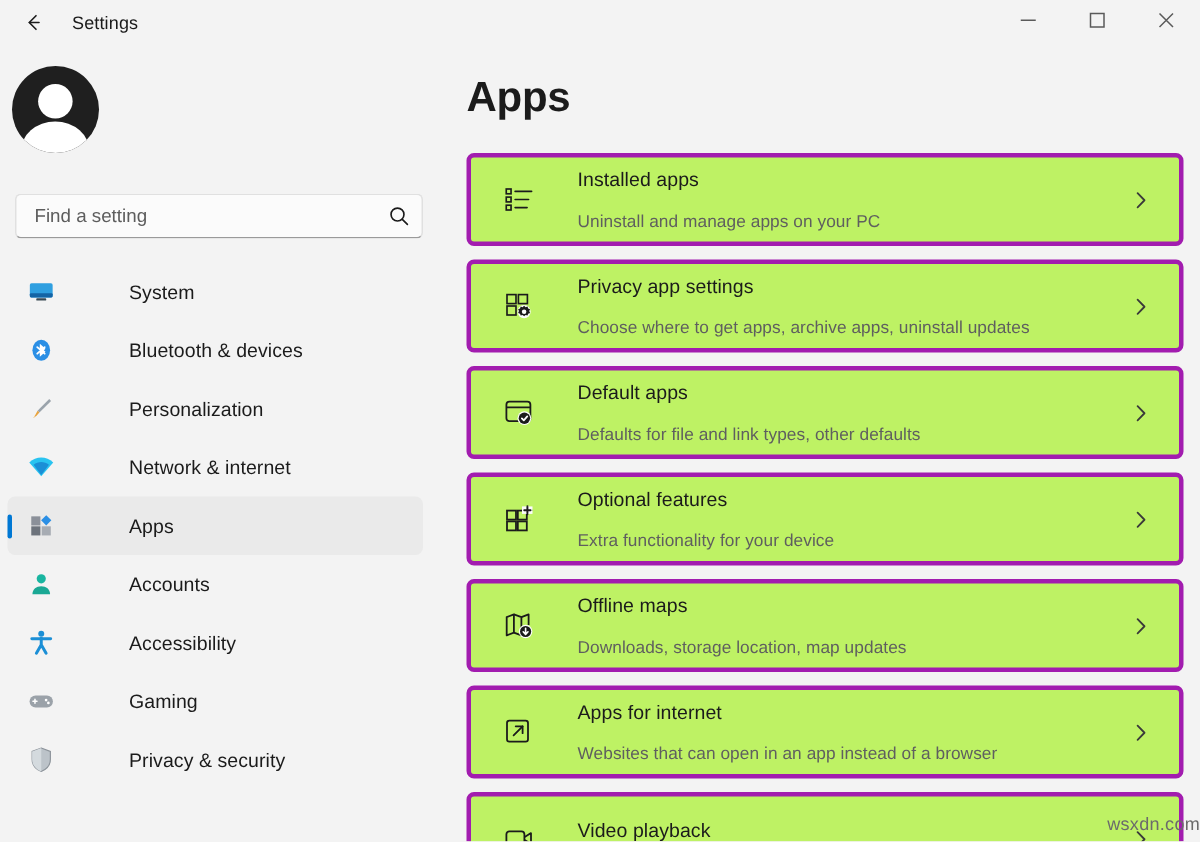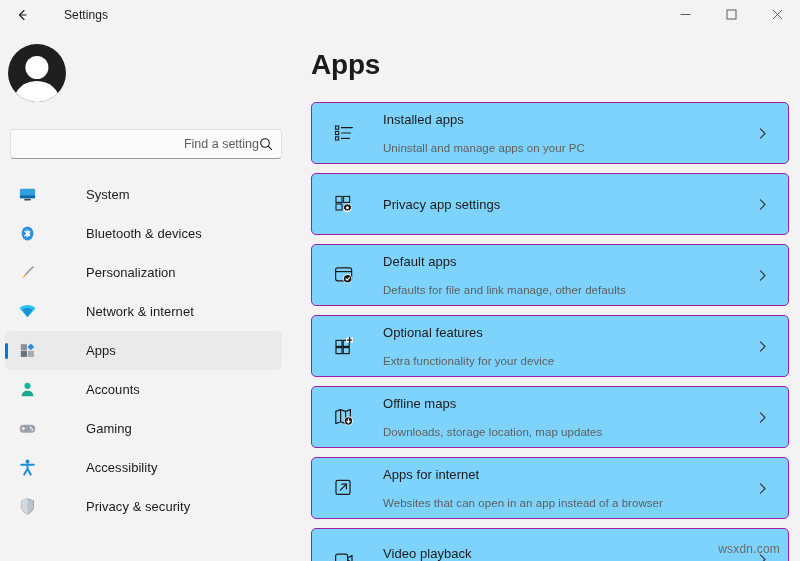--- a/index.html
+++ b/index.html
@@ -44,21 +44,21 @@
     justify-content: center;
     margin-left: 6px;
     border-radius: 4px;
     cursor: pointer;
   }
   .back-btn svg { display: block; }
 
   .titlebar-title {
     font-size: 12px;
     color: #1b1b1b;
-    margin-left: 26px;
+    margin-left: 10px;
     letter-spacing: 0.1px;
   }
 
   .win-controls {
     position: absolute;
     right: 0;
     top: 0;
     height: 30px;
     display: flex;
   }
@@ -128,21 +128,20 @@
     padding: 0 8px 0 12px;
   }
   .search-box input {
     flex: 1;
     border: none;
     outline: none;
     background: transparent;
     font-family: "Liberation Sans", sans-serif;
     font-size: 12.5px;
     color: #1b1b1b;
-    text-align: right;
   }
   .search-box input::placeholder { color: #5d5d5d; }
   .search-icon { display: flex; align-items: center; color: #1b1b1b; }
 
   .nav {
     position: absolute;
     left: 0;
     top: 145px;
     width: 300px;
   }
@@ -209,22 +208,22 @@
   .cards {
     position: absolute;
     left: 11px;
     top: 72px;
     width: 478px;
   }
 
   .card {
     position: relative;
     height: 62px;
-    background: #7dd3fc;
-    border: 1px solid #a21caf;
+    background: #bef264;
+    border: 3px solid #a21caf;
     border-radius: 5px;
     margin-bottom: 9px;
     display: flex;
     align-items: center;
     padding: 0 17px 0 20px;
     cursor: pointer;
   }
 
   .card-icon {
     width: 24px;
@@ -256,21 +255,21 @@
     flex: 0 0 auto;
     display: flex;
     align-items: center;
     justify-content: center;
     color: #3a3a3a;
     width: 18px;
   }
 
   .watermark {
     position: absolute;
-    right: 20px;
+    right: 0;
     bottom: 5px;
     font-size: 12px;
     color: #6b6b6b;
     letter-spacing: 0.2px;
   }
 </style>
 </head>
 <body>
 
 <div id="app">
@@ -393,38 +392,38 @@
             <path d="M3.8 17c0-3.5 2.8-5.6 6.2-5.6s6.2 2.1 6.2 5.6H3.8z" fill="#1aa894"></path>
           </svg>
         </span>
         <span class="nav-label">Accounts</span>
       </div>
 
 
       <div class="nav-item">
         <span class="nav-icon">
           <svg width="19" height="19" viewBox="0 0 20 20">
+            <circle cx="10" cy="3.6" r="2.1" fill="#1b8fd6"></circle>
+            <path d="M3.4 7.2h13.2" stroke="#1b8fd6" stroke-width="2.1" stroke-linecap="round"></path>
+            <path d="M10 6.6v5.2M10 11.4L6.6 17.4M10 11.4l3.4 6" stroke="#1b8fd6" stroke-width="2.1" stroke-linecap="round" fill="none"></path>
+          </svg>
+        </span>
+        <span class="nav-label">Accessibility</span>
+      </div>
+
+      <div class="nav-item">
+        <span class="nav-icon">
+          <svg width="19" height="19" viewBox="0 0 20 20">
             <rect x="1.8" y="6" width="16.4" height="8.4" rx="4.2" fill="#9ba2a9"></rect>
             <path d="M5.6 8.6v2.8M4.2 10h2.8" stroke="#ffffff" stroke-width="1.1" stroke-linecap="round"></path>
             <circle cx="13.4" cy="9.2" r="0.95" fill="#ffffff"></circle>
             <circle cx="15" cy="11.2" r="0.95" fill="#ffffff"></circle>
           </svg>
         </span>
         <span class="nav-label">Gaming</span>
-      </div>
-
-      <div class="nav-item">
-        <span class="nav-icon">
-          <svg width="19" height="19" viewBox="0 0 20 20">
-            <circle cx="10" cy="3.6" r="2.1" fill="#1b8fd6"></circle>
-            <path d="M3.4 7.2h13.2" stroke="#1b8fd6" stroke-width="2.1" stroke-linecap="round"></path>
-            <path d="M10 6.6v5.2M10 11.4L6.6 17.4M10 11.4l3.4 6" stroke="#1b8fd6" stroke-width="2.1" stroke-linecap="round" fill="none"></path>
-          </svg>
-        </span>
-        <span class="nav-label">Accessibility</span>
       </div>
 
       <div class="nav-item">
         <span class="nav-icon">
           <svg width="19" height="19" viewBox="0 0 20 20">
             <path d="M10 1.8l6.4 2.4v5.4c0 4.2-2.8 7.2-6.4 8.6-3.6-1.4-6.4-4.4-6.4-8.6V4.2L10 1.8z" fill="#bcc3c9" stroke="#8b9299" stroke-width="0.8"></path>
             <path d="M10 1.8v16.4c-3.6-1.4-6.4-4.4-6.4-8.6V4.2L10 1.8z" fill="#d4dade"></path>
           </svg>
         </span>
         <span class="nav-label">Privacy &amp; security</span>
@@ -465,41 +464,42 @@
             <rect x="3" y="3.4" width="6" height="6" stroke="#1b1b1b" stroke-width="1.1"></rect>
             <rect x="10.6" y="3.4" width="6" height="6" stroke="#1b1b1b" stroke-width="1.1"></rect>
             <rect x="3" y="11" width="6" height="6" stroke="#1b1b1b" stroke-width="1.1"></rect>
             <circle cx="14.4" cy="14.8" r="4.4" fill="#fbfbfb"></circle>
             <path d="M14.4 10.9l1 0.9 1.3-0.4 0.4 1.3 1.3 0.5-0.6 1.2 0.6 1.2-1.3 0.5-0.4 1.3-1.3-0.4-1 0.9-1-0.9-1.3 0.4-0.4-1.3-1.3-0.5 0.6-1.2-0.6-1.2 1.3-0.5 0.4-1.3 1.3 0.4 1-0.9z" fill="#1b1b1b"></path>
             <circle cx="14.4" cy="14.8" r="1.5" fill="#fbfbfb"></circle>
           </svg>
         </span>
         <div class="card-text">
           <div class="card-title">Privacy app settings</div>
+          <div class="card-sub">Choose where to get apps, archive apps, uninstall updates</div>
         </div>
         <span class="chevron">
           <svg width="13" height="13" viewBox="0 0 13 13" fill="none">
             <path d="M4.4 1.8L9 6.5l-4.6 4.7" stroke="#3a3a3a" stroke-width="1.2" stroke-linecap="round" stroke-linejoin="round"></path>
           </svg>
         </span>
       </div>
 
       <div class="card">
         <span class="card-icon">
           <svg width="22" height="22" viewBox="0 0 22 22" fill="none">
             <rect x="2.6" y="3.8" width="16" height="13" rx="2" stroke="#1b1b1b" stroke-width="1.2"></rect>
             <path d="M2.6 7.6h16" stroke="#1b1b1b" stroke-width="1.2"></path>
             <circle cx="14.6" cy="14.8" r="4.6" fill="#fbfbfb"></circle>
             <circle cx="14.6" cy="14.8" r="3.8" fill="#1b1b1b"></circle>
             <path d="M12.9 14.9l1.3 1.3 2.3-2.6" stroke="#fbfbfb" stroke-width="1.2" stroke-linecap="round" stroke-linejoin="round" fill="none"></path>
           </svg>
         </span>
         <div class="card-text">
           <div class="card-title">Default apps</div>
-          <div class="card-sub">Defaults for file and link manage, other defaults</div>
+          <div class="card-sub">Defaults for file and link types, other defaults</div>
         </div>
         <span class="chevron">
           <svg width="13" height="13" viewBox="0 0 13 13" fill="none">
             <path d="M4.4 1.8L9 6.5l-4.6 4.7" stroke="#3a3a3a" stroke-width="1.2" stroke-linecap="round" stroke-linejoin="round"></path>
           </svg>
         </span>
       </div>
 
       <div class="card">
         <span class="card-icon">

